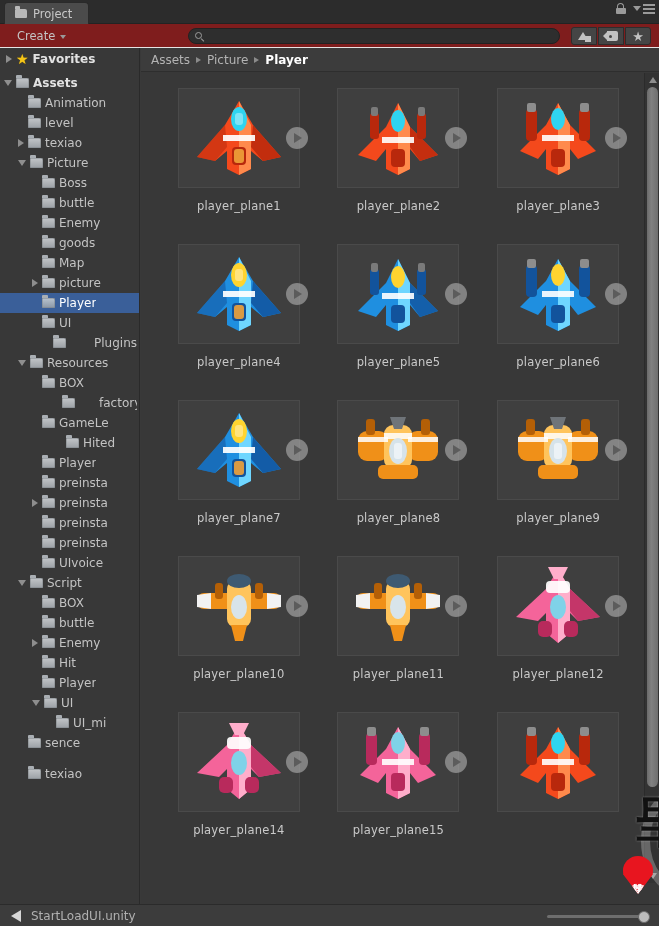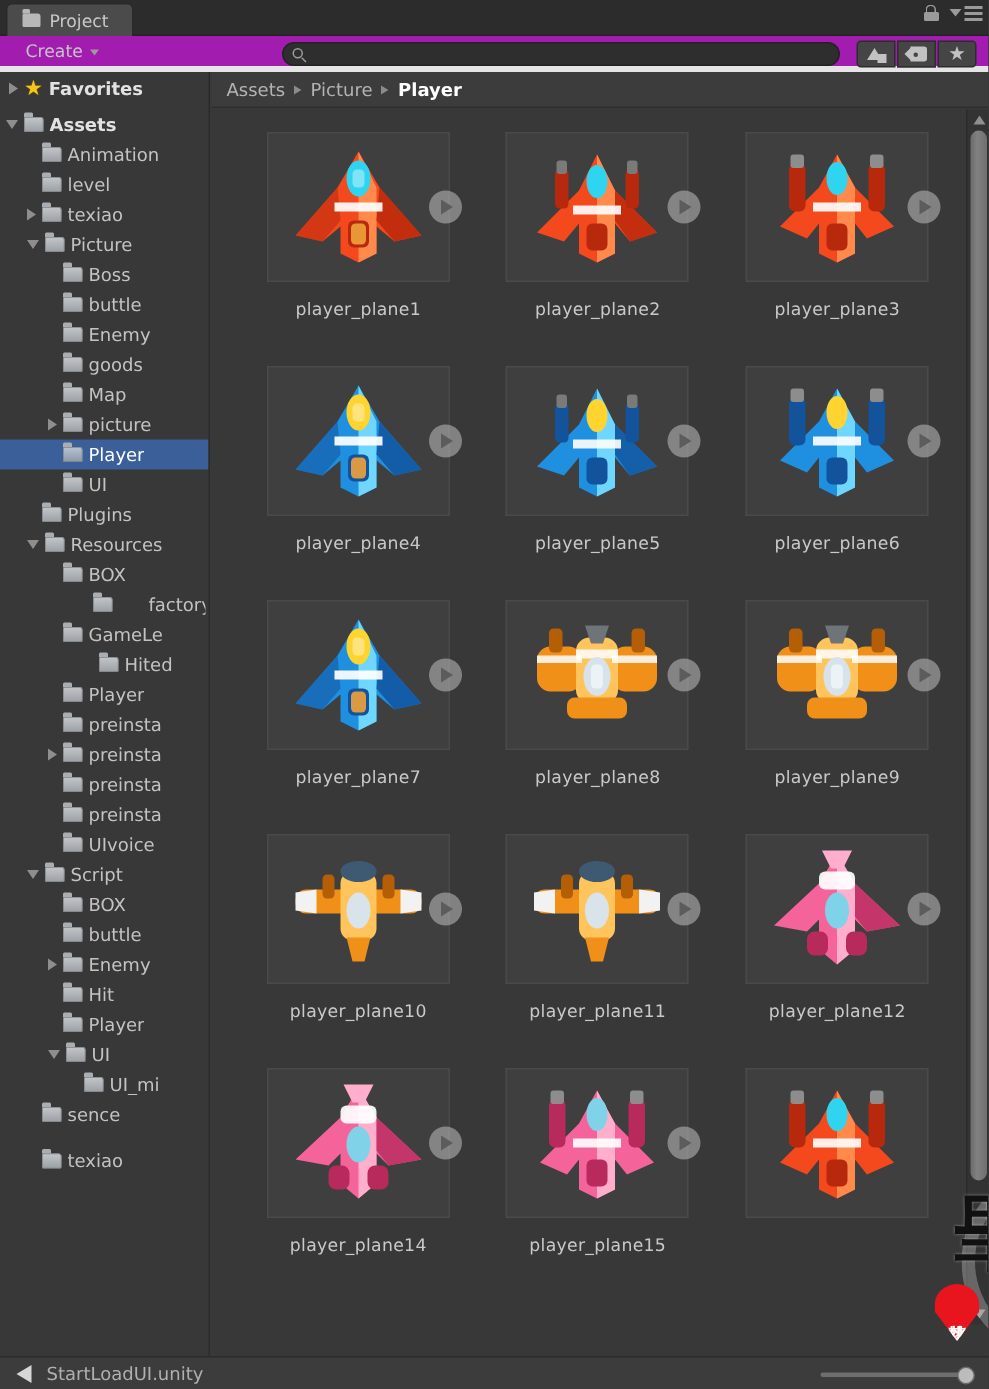--- a/index.html
+++ b/index.html
@@ -51,21 +51,21 @@
   .menu-ico .caret {
     width:0;height:0;border-left:4px solid transparent;border-right:4px solid transparent;
     border-top:5px solid #9a9a9a;
   }
   .menu-ico .bars { display:flex; flex-direction:column; gap:2px; }
   .menu-ico .bars i { display:block; width:12px; height:2px; background:#9a9a9a; }
 
   
   .toolbar {
     position:absolute; left:0; top:24px; width:659px; height:24px;
-    background:#a21caf; border-bottom:4px solid #e5e5e5;
+    background:#7f1d1d; border-bottom:1px solid #e5e5e5;
     display:flex; align-items:center;
   }
   .create-btn {
     margin-left:10px; height:17px; padding:0 7px;
     display:flex; align-items:center; gap:5px;
     color:#c4c4c4; font-size:11.5px;
     border-radius:2px;
   }
   .create-btn .caret {
     width:0;height:0;border-left:3.5px solid transparent;border-right:3.5px solid transparent;
@@ -412,21 +412,21 @@
         <div class="tree-row selected" style="padding-left: 32px;">
           <i class="tri-sp"></i>
           <span class="folder blue"></span>
           <span class="tree-label">Player</span>
         </div>
         <div class="tree-row" style="padding-left: 32px;">
           <i class="tri-sp"></i>
           <span class="folder"></span>
           <span class="tree-label">UI</span>
         </div>
-        <div class="tree-row" style="padding-left: 18px;">
+        <div class="tree-row" style="padding-left: 18px; justify-content: space-between;">
           <i class="tri-sp"></i>
           <span class="folder"></span>
           <span class="tree-label">Plugins</span>
         </div>
         <div class="tree-row" style="padding-left: 18px;">
           <i class="tri-d"></i>
           <span class="folder"></span>
           <span class="tree-label">Resources</span>
         </div>
         <div class="tree-row" style="padding-left: 32px;">

